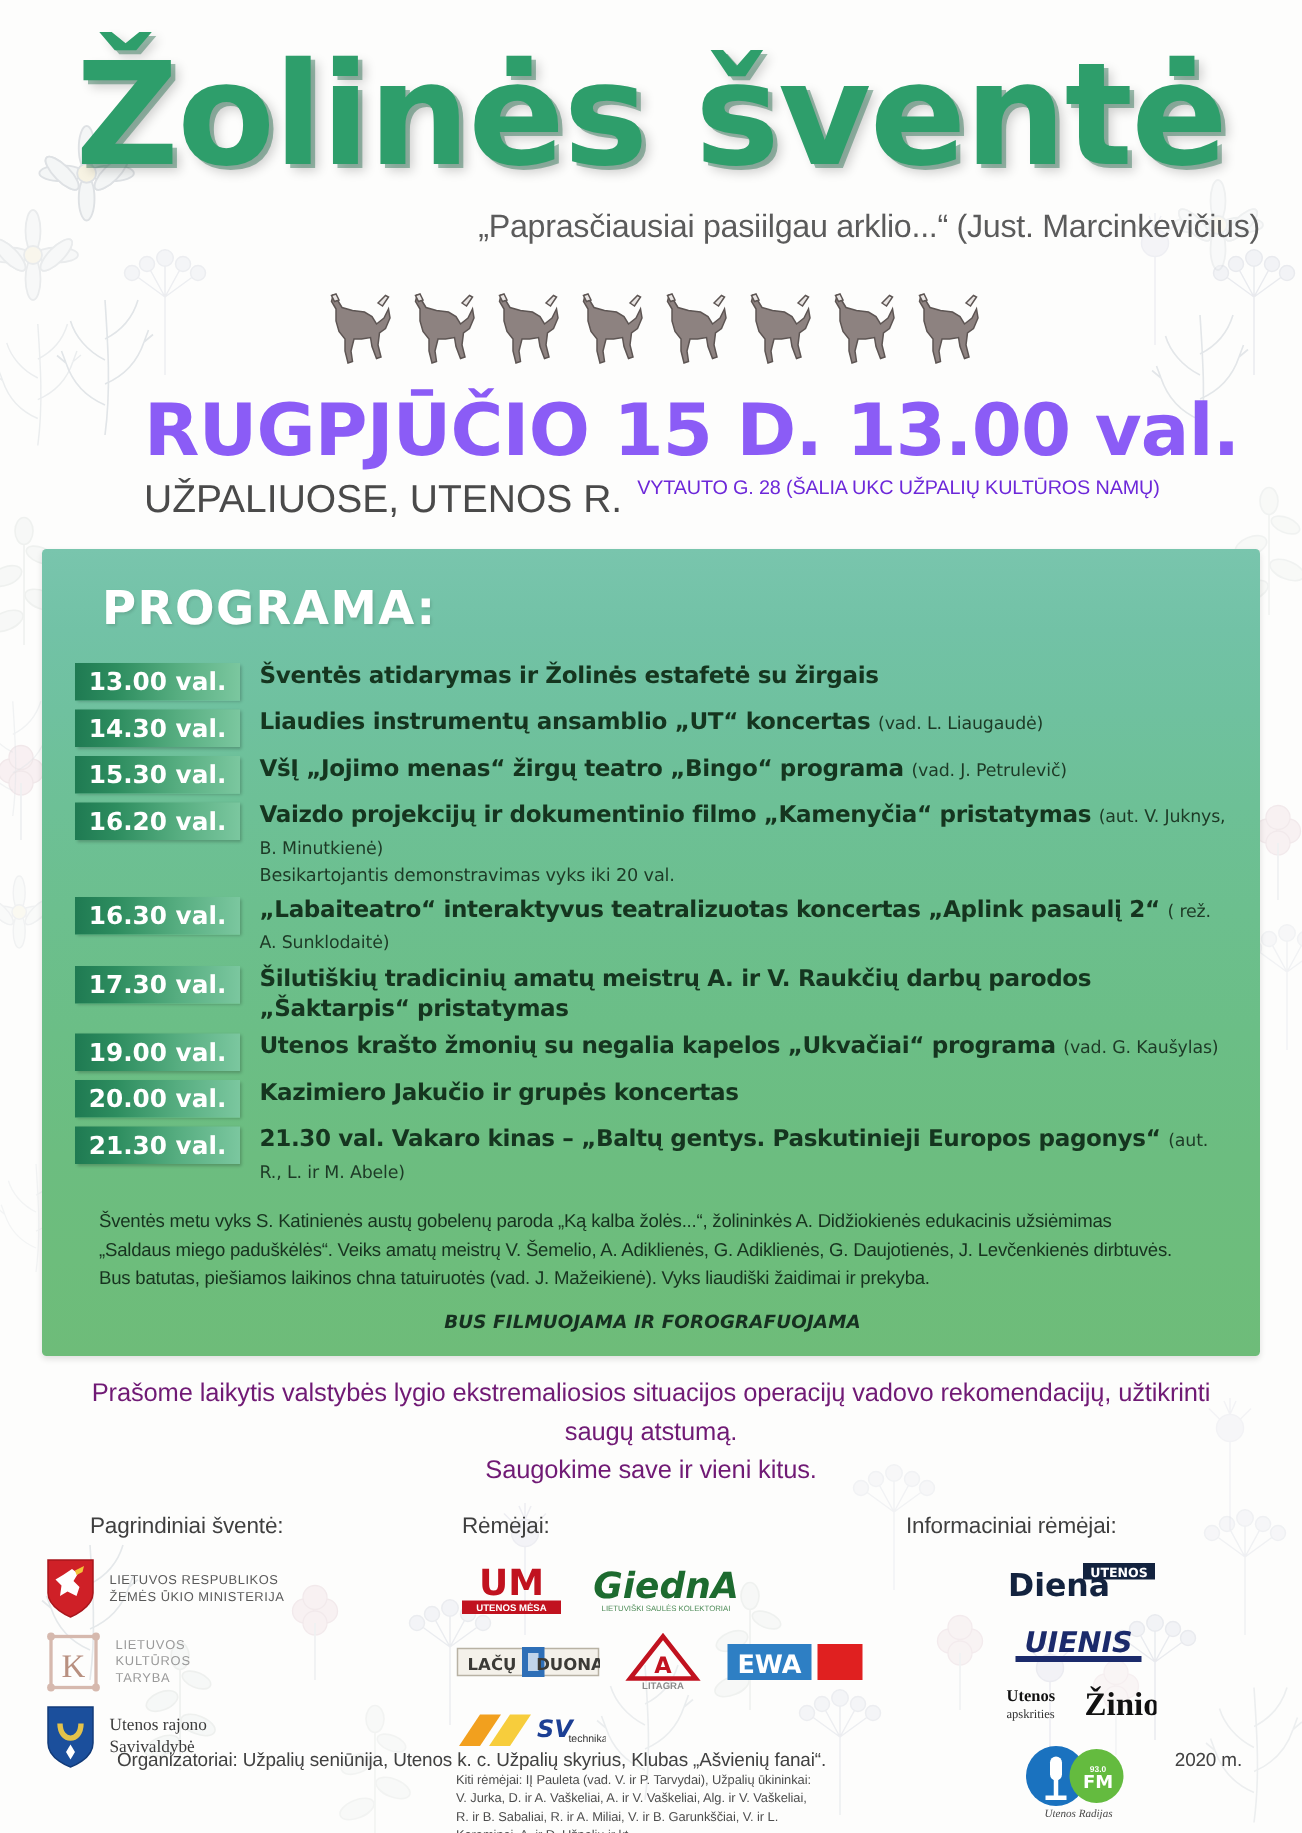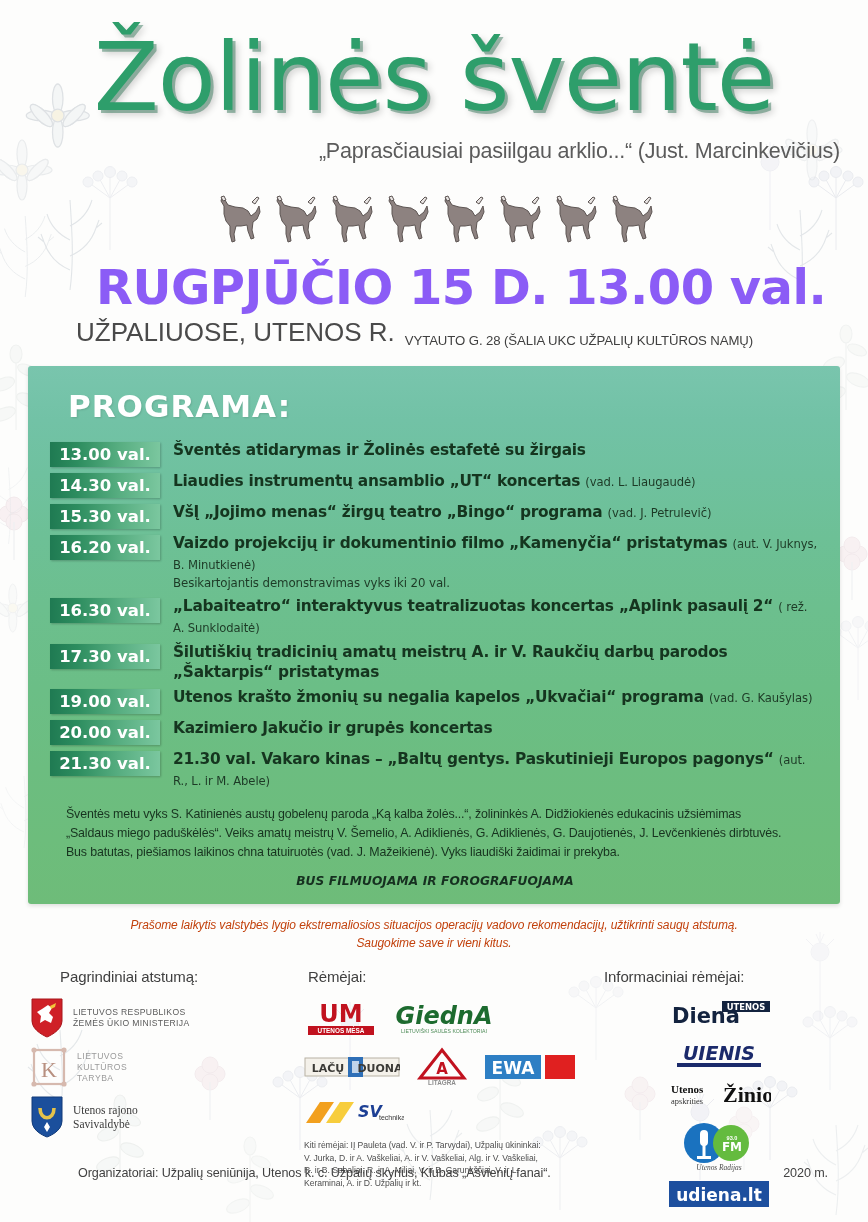--- a/index.html
+++ b/index.html
@@ -30,21 +30,21 @@
     position: relative;
     z-index: 2;
     width: 868px;
     height: 1222px;
   }
 
   
   .title-block { text-align: center; padding-top: 30px; }
   #main-title {
     font-family: "DejaVu Sans", sans-serif;
-    font-weight: normal;
+    font-weight: bold;
     font-size: 95px;
     line-height: 1.0;
     color: #2e9e6b;
     letter-spacing: -1px;
     text-shadow: 3px 3px 0 rgba(40,110,80,.45), 5px 5px 7px rgba(0,0,0,.18);
     margin: 0;
     padding: 0 0 0 0;
   }
   #subtitle {
     margin-top: 14px;
@@ -72,35 +72,35 @@
     margin-top: 16px;
     padding-left: 96px;
     font-family: "DejaVu Sans", sans-serif;
     font-weight: bold;
     font-size: 48px;
     color: #8b5cf6;
     letter-spacing: -0.5px;
     line-height: 1.05;
   }
   #place-row {
-    padding-left: 76px;
+    padding-left: 96px;
     margin-top: 5px;
     display: flex;
-    align-items: flex-end;
+    align-items: flex-start;
     gap: 10px;
   }
   #place-main {
     font-size: 26px;
     color: #4a4a4a;
     letter-spacing: 0px;
     font-family: "Liberation Sans", sans-serif;
   }
   #place-addr {
     font-size: 13.2px;
-    color: #404040;
+    color: #6d28d9;
     letter-spacing: -0.1px;
     font-family: "Liberation Sans", sans-serif;
   }
 
   
   #program-panel {
     position: relative;
     margin: 18px 28px 0 28px;
     border-radius: 3px;
     background: linear-gradient(180deg,
@@ -183,26 +183,25 @@
     font-style: italic;
     font-size: 12.2px;
     color: #163020;
     letter-spacing: 0.1px;
   }
 
   
   #safety-note {
     margin: 12px 40px 0 40px;
     text-align: center;
-    font-size: 12px;
+    font-size: 17px;
     line-height: 1.5;
-    color: #c2410c;
+    color: #701a75;
     font-family: "Liberation Sans", sans-serif;
     letter-spacing: -0.1px;
-    font-style: italic;
   }
 
   
   #sponsors {
     margin-top: 16px;
     display: flex;
     padding: 0 30px 0 30px;
     box-sizing: border-box;
   }
   .sponsor-col { position: relative; }
@@ -546,21 +545,21 @@
   </div>
 
   <div id="safety-note">
     <div>Prašome laikytis valstybės lygio ekstremaliosios situacijos operacijų vadovo rekomendacijų, užtikrinti saugų atstumą.</div>
     <div>Saugokime save ir vieni kitus.</div>
   </div>
 
   <div id="sponsors">
 
     <div class="sponsor-col left">
-      <div class="sponsor-title">Pagrindiniai atstumą:</div>
+      <div class="sponsor-title">Pagrindiniai šventė:</div>
 
       <div class="logo-line">
         <svg width="34" height="42" viewBox="0 0 34 42">
           <path d="M2 2 H32 V24 C32 34 17 40 17 40 C17 40 2 34 2 24 Z" fill="#cf2027" stroke="#a8161c" stroke-width="1"></path>
           <path d="M12 12 l6-4 4 3 -3 5 4 4 -2 6 -6-3 -5 3 1-7 -4-4z" fill="#ffffff"></path>
           <path d="M20 9 l6-3 -1 4 -4 2z" fill="#f2c53a"></path>
         </svg>
         <div class="lbl">
           <div>LIETUVOS RESPUBLIKOS</div>
           <div>ŽEMĖS ŪKIO  MINISTERIJA</div>

